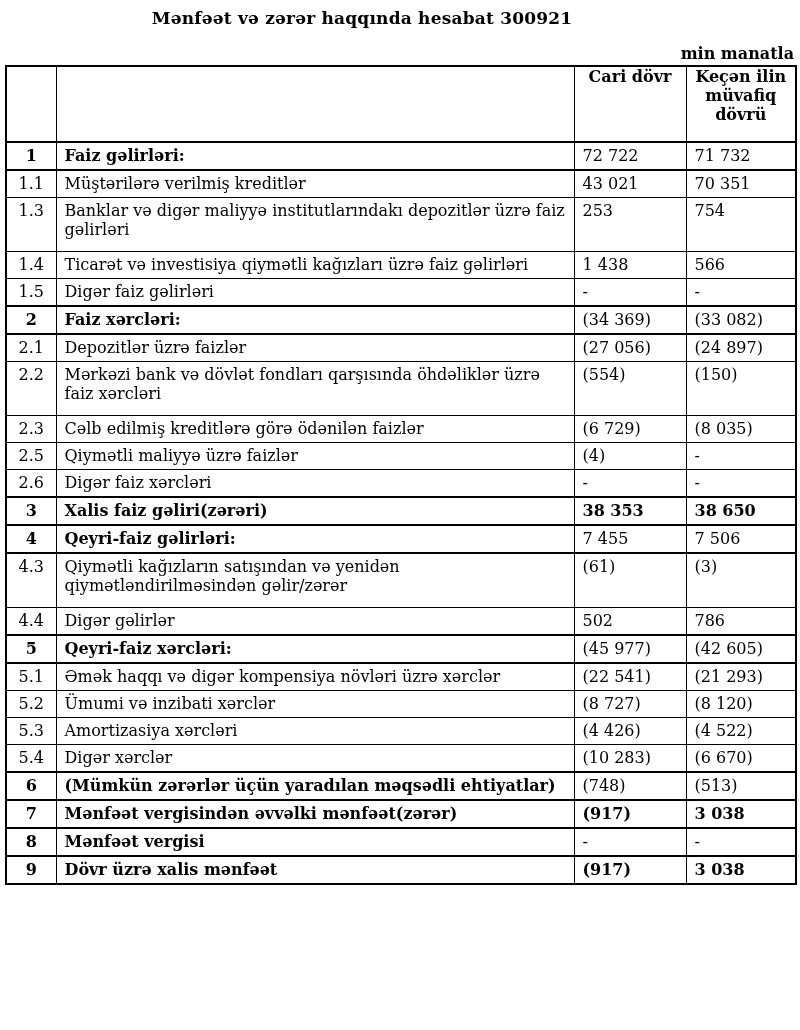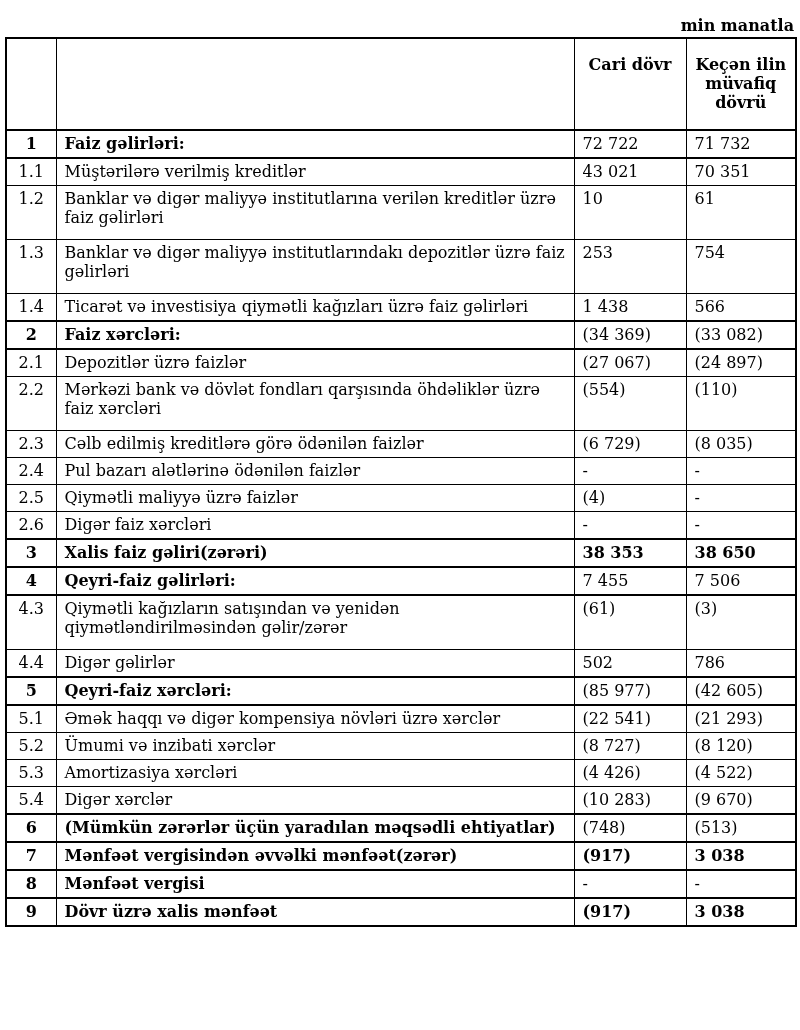--- a/index.html
+++ b/index.html
@@ -43,35 +43,36 @@
     padding: 3px 8px 2px 8px;
     font-weight: normal;
     text-align: left;
     overflow: hidden;
   }
   tr.hdr th {
     height: 72px;
     text-align: center;
     font-weight: bold;
     border-bottom: 2px solid #000;
-    padding: 16px 4px 2px 4px;
+    padding: 0 4px 2px 4px;
   }
   td { height: 21px; }          
   tr.tall td { height: 48px; }  
   td.num-cell { text-align: center; padding-left: 2px; padding-right: 2px; }
   tr.section td { border-top: 2px solid #000; border-bottom: 2px solid #000; }
   tr.section td.num-cell,
   tr.section td.label-cell { font-weight: bold; }
   tr.bv td.val-cell { font-weight: bold; }
 </style>
 </head>
 <body>
 
 <div class="page">
 
+  <div class="doc-title">Mənfəət və zərər haqqında hesabat 300921</div>
 
   <div class="unit-label">min manatla</div>
 
   <table class="report">
     <colgroup>
       <col class="c-num">
         <col class="c-lbl">
         <col class="c-cur">
         <col class="c-prev">
     </colgroup>
@@ -90,66 +91,60 @@
           <td class="val-cell">72 722</td>
           <td class="val-cell">71 732</td>
         </tr>
         <tr>
           <td class="num-cell">1.1</td>
           <td class="label-cell">Müştərilərə verilmiş kreditlər</td>
           <td class="val-cell">43 021</td>
           <td class="val-cell">70 351</td>
         </tr>
         <tr class="tall">
-          <td class="num-cell">1.2</td>
-          <td class="label-cell">Banklar və digər maliyyə institutlarına verilən kreditlər üzrə faiz gəlirləri</td>
-          <td class="val-cell">10</td>
-          <td class="val-cell">61</td>
-        </tr>
-        <tr class="tall">
           <td class="num-cell">1.3</td>
           <td class="label-cell">Banklar və digər maliyyə institutlarındakı depozitlər üzrə faiz gəlirləri</td>
           <td class="val-cell">253</td>
           <td class="val-cell">754</td>
         </tr>
         <tr>
           <td class="num-cell">1.4</td>
           <td class="label-cell">Ticarət və investisiya qiymətli kağızları üzrə faiz gəlirləri</td>
           <td class="val-cell">1 438</td>
           <td class="val-cell">566</td>
         </tr>
+        <tr>
+          <td class="num-cell">1.5</td>
+          <td class="label-cell">Digər faiz gəlirləri</td>
+          <td class="val-cell">-</td>
+          <td class="val-cell">-</td>
+        </tr>
         <tr class="section">
           <td class="num-cell">2</td>
           <td class="label-cell">Faiz xərcləri:</td>
           <td class="val-cell">(34 369)</td>
           <td class="val-cell">(33 082)</td>
         </tr>
         <tr>
           <td class="num-cell">2.1</td>
           <td class="label-cell">Depozitlər üzrə faizlər</td>
-          <td class="val-cell">(27 067)</td>
+          <td class="val-cell">(27 056)</td>
           <td class="val-cell">(24 897)</td>
         </tr>
         <tr class="tall">
           <td class="num-cell">2.2</td>
           <td class="label-cell">Mərkəzi bank və dövlət fondları qarşısında öhdəliklər üzrə faiz xərcləri</td>
           <td class="val-cell">(554)</td>
-          <td class="val-cell">(110)</td>
+          <td class="val-cell">(150)</td>
         </tr>
         <tr>
           <td class="num-cell">2.3</td>
           <td class="label-cell">Cəlb edilmiş kreditlərə görə ödənilən faizlər</td>
           <td class="val-cell">(6 729)</td>
           <td class="val-cell">(8 035)</td>
-        </tr>
-        <tr>
-          <td class="num-cell">2.4</td>
-          <td class="label-cell">Pul bazarı alətlərinə ödənilən faizlər</td>
-          <td class="val-cell">-</td>
-          <td class="val-cell">-</td>
         </tr>
         <tr>
           <td class="num-cell">2.5</td>
           <td class="label-cell">Qiymətli maliyyə üzrə faizlər</td>
           <td class="val-cell">(4)</td>
           <td class="val-cell">-</td>
         </tr>
         <tr>
           <td class="num-cell">2.6</td>
           <td class="label-cell">Digər faiz xərcləri</td>
@@ -176,21 +171,21 @@
         </tr>
         <tr>
           <td class="num-cell">4.4</td>
           <td class="label-cell">Digər gəlirlər</td>
           <td class="val-cell">502</td>
           <td class="val-cell">786</td>
         </tr>
         <tr class="section">
           <td class="num-cell">5</td>
           <td class="label-cell">Qeyri-faiz xərcləri:</td>
-          <td class="val-cell">(85 977)</td>
+          <td class="val-cell">(45 977)</td>
           <td class="val-cell">(42 605)</td>
         </tr>
         <tr>
           <td class="num-cell">5.1</td>
           <td class="label-cell">Əmək haqqı və digər kompensiya növləri üzrə xərclər</td>
           <td class="val-cell">(22 541)</td>
           <td class="val-cell">(21 293)</td>
         </tr>
         <tr>
           <td class="num-cell">5.2</td>
@@ -201,21 +196,21 @@
         <tr>
           <td class="num-cell">5.3</td>
           <td class="label-cell">Amortizasiya xərcləri</td>
           <td class="val-cell">(4 426)</td>
           <td class="val-cell">(4 522)</td>
         </tr>
         <tr>
           <td class="num-cell">5.4</td>
           <td class="label-cell">Digər xərclər</td>
           <td class="val-cell">(10 283)</td>
-          <td class="val-cell">(9 670)</td>
+          <td class="val-cell">(6 670)</td>
         </tr>
         <tr class="section">
           <td class="num-cell">6</td>
           <td class="label-cell">(Mümkün zərərlər üçün yaradılan məqsədli ehtiyatlar)</td>
           <td class="val-cell">(748)</td>
           <td class="val-cell">(513)</td>
         </tr>
         <tr class="section bv">
           <td class="num-cell">7</td>
           <td class="label-cell">Mənfəət vergisindən əvvəlki mənfəət(zərər)</td>

